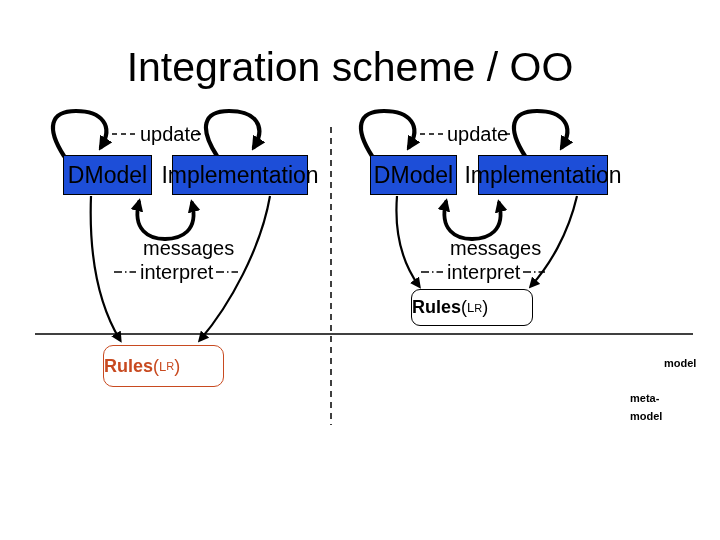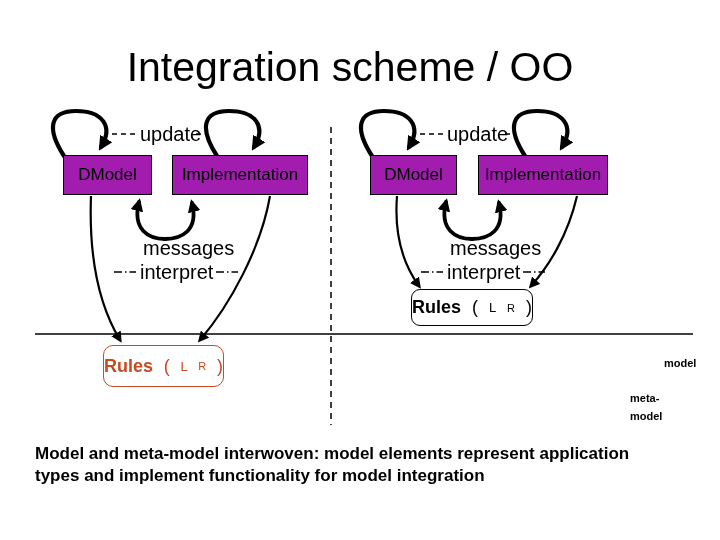--- a/index.html
+++ b/index.html
@@ -7,26 +7,26 @@
     position:relative;width:696px;height:540px;background:#ffffff;overflow:hidden;
     font-family:"Liberation Sans","DejaVu Sans",sans-serif;color:#000;
   }
   #wires{position:absolute;left:0;top:0;width:720px;height:540px;}
   .abs{position:absolute;}
   #page-title{
     left:0;top:44px;width:700px;text-align:center;
     font-size:41px;line-height:46px;color:#000;white-space:nowrap;
   }
   .node{
-    box-sizing:border-box;border:1.6px solid #000;background:#a21caf;
+    box-sizing:border-box;border:1.6px solid #000;background:#1d4ed8;
     display:flex;align-items:center;justify-content:center;
-    font-size:17px;white-space:nowrap;
+    font-size:23px;white-space:nowrap;
   }
   .rules{
-    box-sizing:border-box;background:#fff;display:flex;align-items:center;justify-content:space-between;
+    box-sizing:border-box;background:#fff;display:flex;align-items:center;justify-content:flex-start;
     font-size:18px;white-space:nowrap;
   }
   .rules .rname{font-weight:bold;}
   .rules .rl{font-size:13px;}
   .rules .rsub{font-size:11px;vertical-align:-4px;}
   .small-label{font-size:20px;line-height:16px;white-space:nowrap;}
   .region-label{font-size:11px;font-weight:bold;line-height:18px;white-space:nowrap;margin-top:42px;}
   #caption{
     left:35px;top:443px;width:600px;
     font-size:17px;font-weight:bold;line-height:22px;color:#000;
@@ -113,15 +113,14 @@
       <sub class="rsub">R</sub>
       <span>)</span>
   </div>
 
   <div class="abs region-label" style="left:664px;top:312px;">model</div>
   <div class="abs region-label" style="left:630px;top:347px;">
     <div>meta-</div>
     <div>model</div>
   </div>
 
-  <div id="caption" class="abs">Model and meta-model interwoven: model elements represent application types and implement functionality for model integration</div>
 
 </div>
 
 </body></html>

